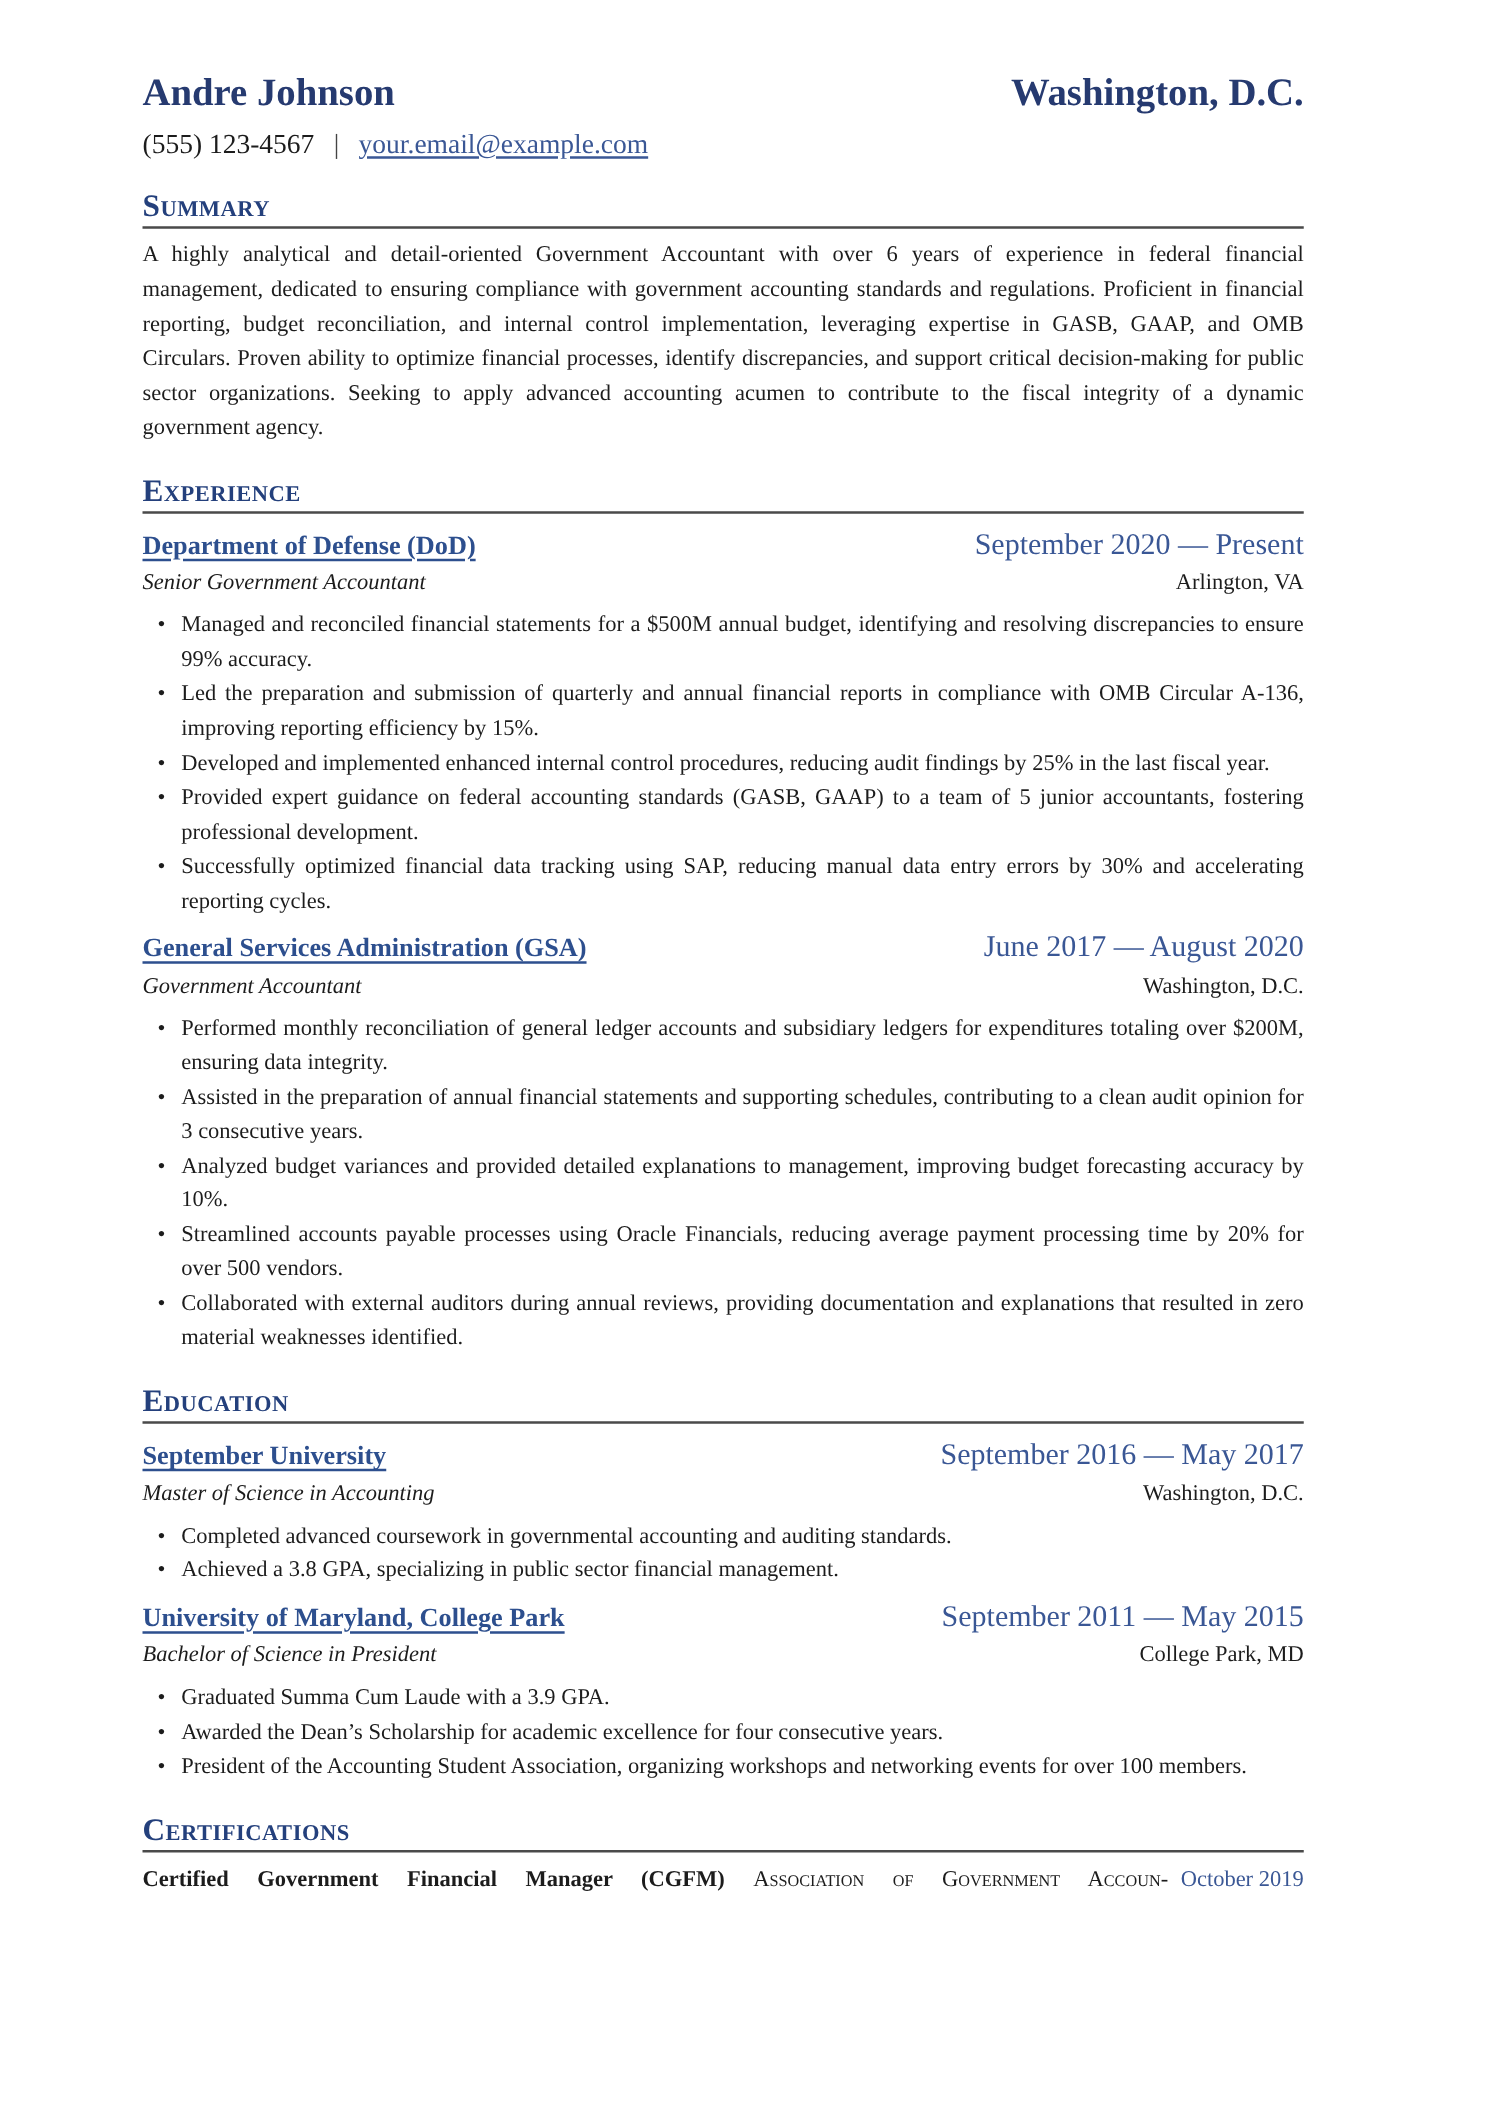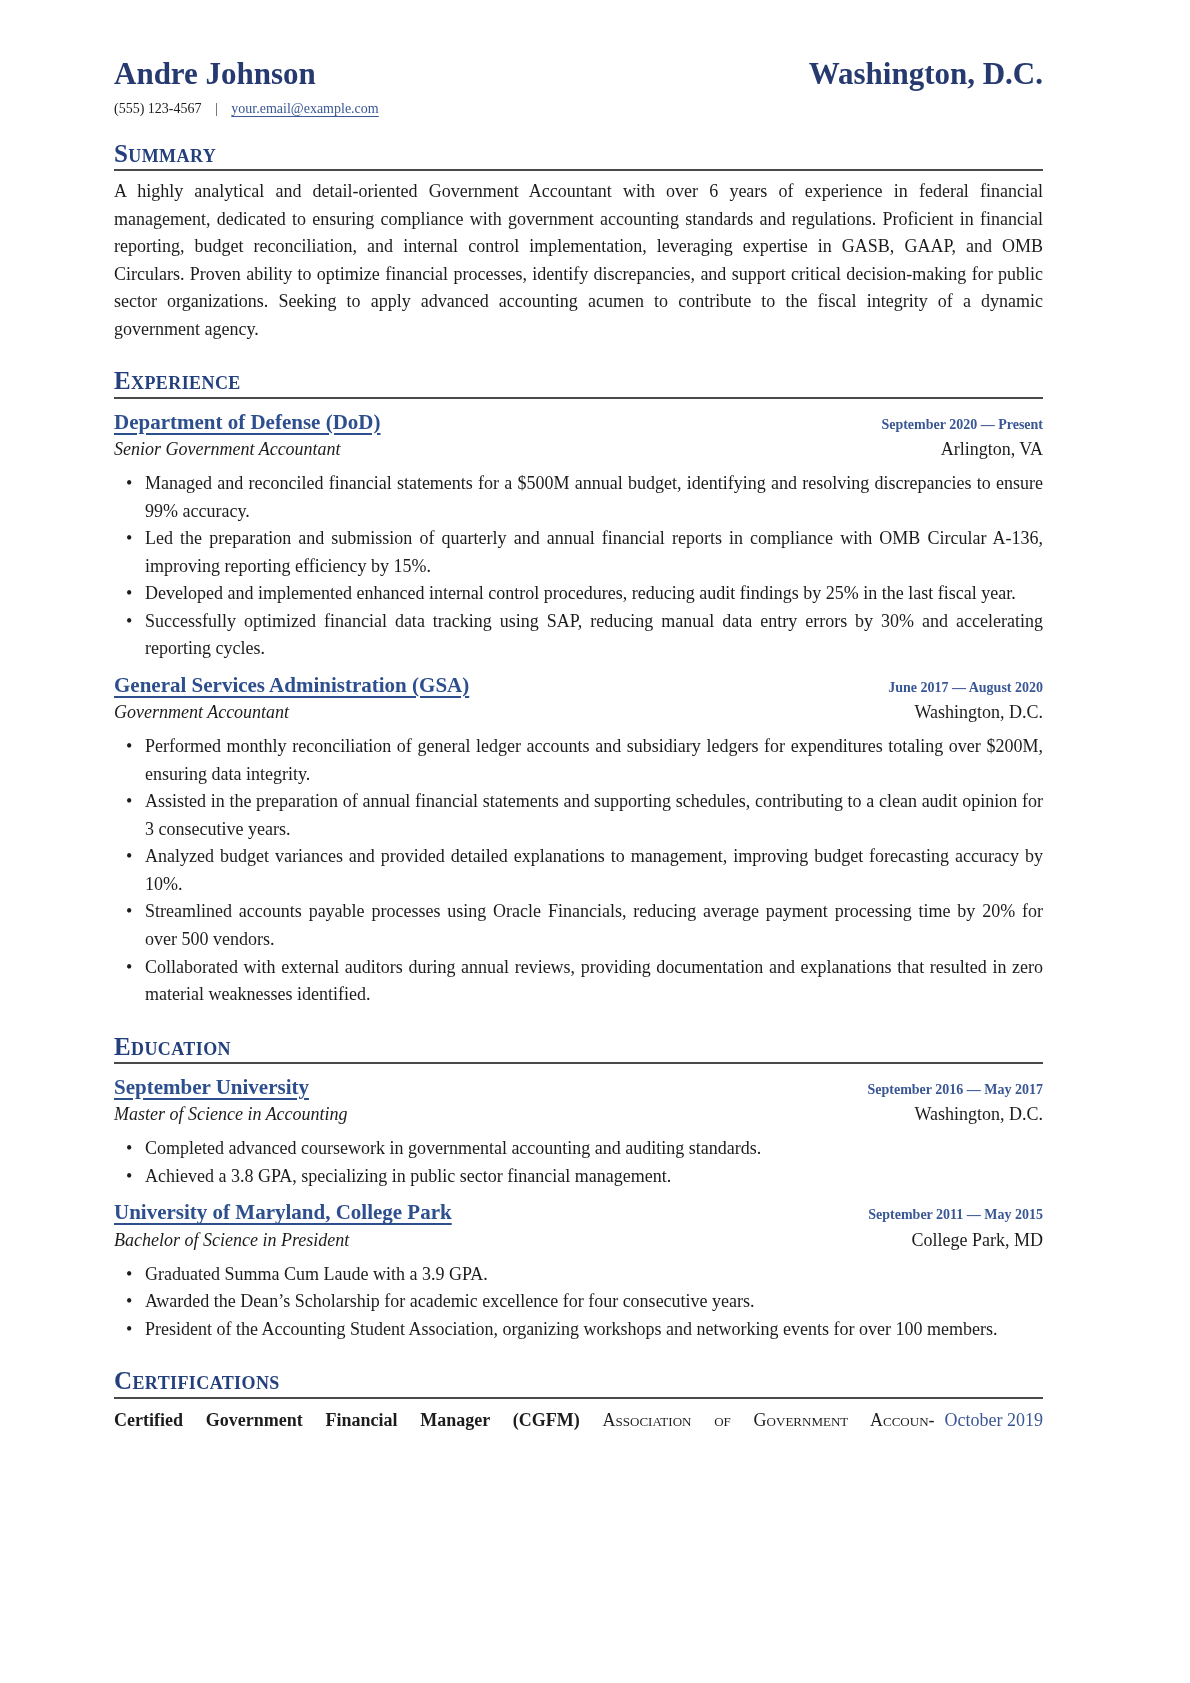--- a/index.html
+++ b/index.html
@@ -24,21 +24,21 @@
     align-items: baseline;
   }
   .person-name, .header-location {
     font-size: 31px;
     font-weight: 700;
     color: #263a70;
     line-height: 1.18;
   }
   .contact-row {
     margin-top: 5px;
-    font-size: 14px;
+    font-size: 22px;
     color: #1c1c1c;
   }
   .contact-sep { color: #444; margin: 0 10px; }
   .email-link {
     color: #3a5795;
     text-decoration: underline;
     text-underline-offset: 3px;
     cursor: pointer;
   }
 
@@ -73,24 +73,23 @@
   .org-name {
     font-size: 21px;
     font-weight: 700;
     color: #2d4f8e;
     text-decoration: underline;
     text-decoration-thickness: 1.5px;
     text-underline-offset: 4px;
     cursor: pointer;
   }
   .entry-dates {
-    font-size: 14px;
+    font-size: 24px;
     color: #3a5795;
     white-space: nowrap;
-    font-weight: bold;
   }
   .entry-sub {
     display: flex;
     justify-content: space-between;
     align-items: baseline;
     line-height: 1.45;
   }
   .entry-role { font-style: italic; }
   .entry-loc { white-space: nowrap; }
 
@@ -160,20 +159,21 @@
         <span class="entry-dates">September 2020 — Present</span>
       </div>
       <div class="entry-sub">
         <span class="entry-role">Senior Government Accountant</span>
         <span class="entry-loc">Arlington, VA</span>
       </div>
       <ul class="bullet-list">
         <li>Managed and reconciled financial statements for a $500M annual budget, identifying and resolving discrepancies to ensure 99% accuracy.</li>
         <li>Led the preparation and submission of quarterly and annual financial reports in compliance with OMB Circular A-136, improving reporting efficiency by 15%.</li>
         <li>Developed and implemented enhanced internal control procedures, reducing audit findings by 25% in the last fiscal year.</li>
+        <li>Provided expert guidance on federal accounting standards (GASB, GAAP) to a team of 5 junior accountants, fostering professional development.</li>
         <li>Successfully optimized financial data tracking using SAP, reducing manual data entry errors by 30% and accelerating reporting cycles.</li>
       </ul>
     </div>
 
     <div class="entry">
       <div class="entry-head">
         <span class="org-name">General Services Administration (GSA)</span>
         <span class="entry-dates">June 2017 — August 2020</span>
       </div>
       <div class="entry-sub">

